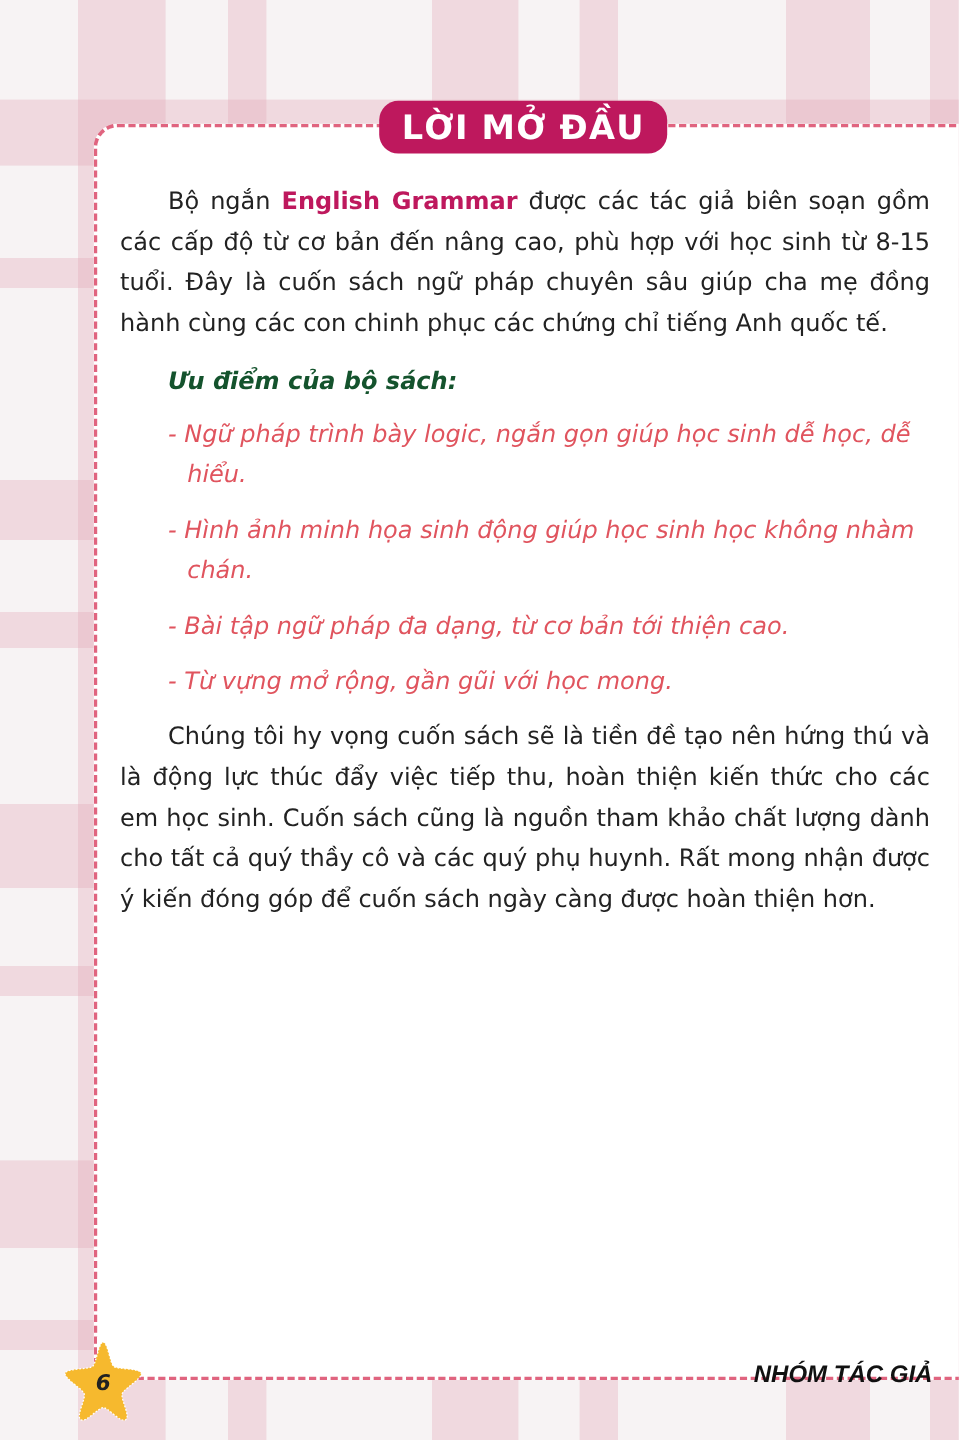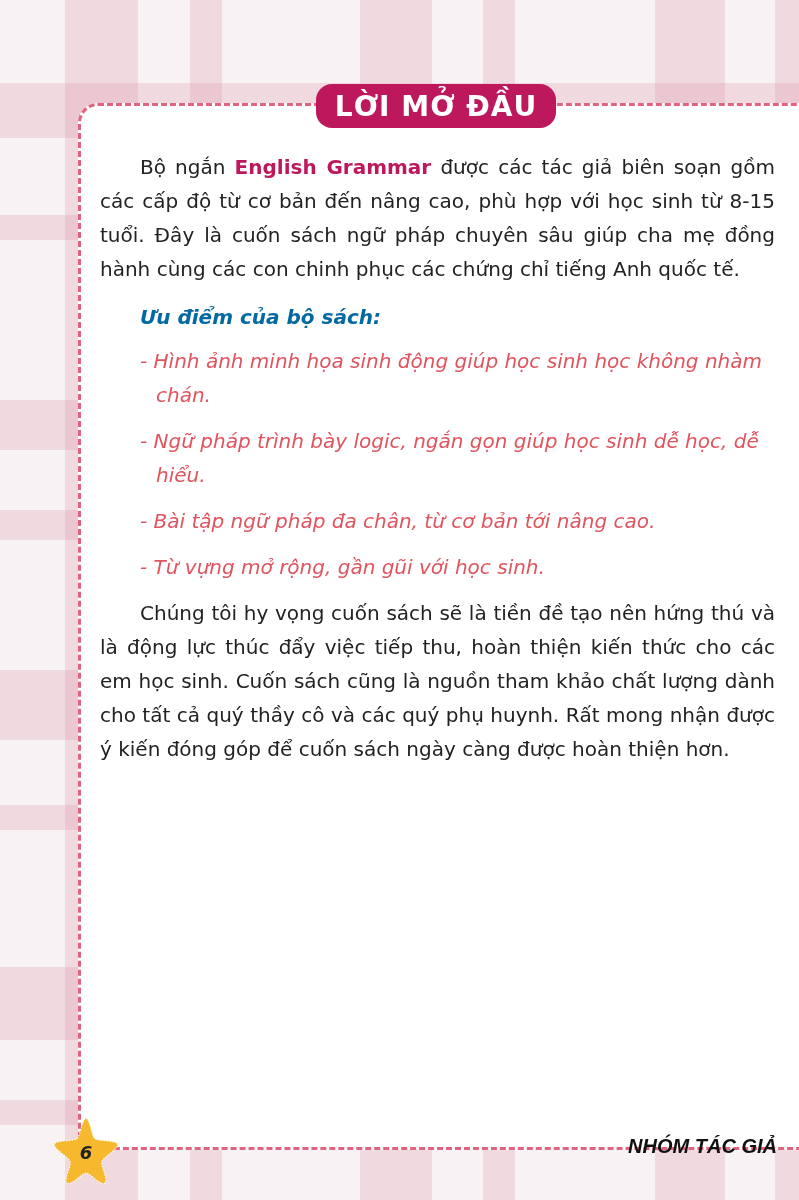--- a/index.html
+++ b/index.html
@@ -26,21 +26,21 @@
     background: #be185d; border-radius: 16px;
     color: #fff; font-family: "DejaVu Sans", sans-serif; font-size: 28px; font-weight: bold;
     display: flex; align-items: center; justify-content: center; letter-spacing: 1px;
   }
   .content {
     position: absolute; left: 100px; top: 150px; width: 675px;
     color: #222; font-size: 20px; line-height: 34px;
   }
   .para { margin: 0 0 14px 0; text-indent: 40px; text-align: justify; }
   .accent { color: #be185d; font-weight: bold; }
-  .adv-title { color: #0369a1; font-weight: bold; font-style: italic; margin: 0 0 10px 40px; }
+  .adv-title { color: #14532d; font-weight: bold; font-style: italic; margin: 0 0 10px 40px; }
   .adv-item {
     color: #e0545e; font-style: italic; margin: 0 0 12px 40px;
     padding-left: 16px; text-indent: -16px;
   }
   .closing { margin: 4px 0 0 0; text-indent: 40px; }
   .signature {
     position: absolute; right: 22px; top: 1135px;
     font-family: "Liberation Sans", sans-serif; font-weight: bold; font-size: 20px; color: #111; font-style: italic;
   }
   .star {
@@ -73,24 +73,24 @@
   <div class="hstripe" style="top:1100px;height:25px"></div>
 </div>
 
 <div class="card"></div>
 
 <div class="title-pill">LỜI MỞ ĐẦU</div>
 
 <div class="content">
   <p class="para"><span>Bộ ngắn </span><span class="accent">English Grammar</span><span> được các tác giả biên soạn gồm các cấp độ từ cơ bản đến nâng cao, phù hợp với học sinh từ 8-15 tuổi. Đây là cuốn sách ngữ pháp chuyên sâu giúp cha mẹ đồng hành cùng các con chinh phục các chứng chỉ tiếng Anh quốc tế.</span></p>
   <p class="adv-title">Ưu điểm của bộ sách:</p>
+  <p class="adv-item">- Ngữ pháp trình bày logic, ngắn gọn giúp học sinh dễ học, dễ hiểu.</p>
   <p class="adv-item">- Hình ảnh minh họa sinh động giúp học sinh học không nhàm chán.</p>
-  <p class="adv-item">- Ngữ pháp trình bày logic, ngắn gọn giúp học sinh dễ học, dễ hiểu.</p>
-  <p class="adv-item">- Bài tập ngữ pháp đa chân, từ cơ bản tới nâng cao.</p>
-  <p class="adv-item">- Từ vựng mở rộng, gần gũi với học sinh.</p>
+  <p class="adv-item">- Bài tập ngữ pháp đa dạng, từ cơ bản tới thiện cao.</p>
+  <p class="adv-item">- Từ vựng mở rộng, gần gũi với học mong.</p>
   <p class="para">Chúng tôi hy vọng cuốn sách sẽ là tiền đề tạo nên hứng thú và là động lực thúc đẩy việc tiếp thu, hoàn thiện kiến thức cho các em học sinh. Cuốn sách cũng là nguồn tham khảo chất lượng dành cho tất cả quý thầy cô và các quý phụ huynh. Rất mong nhận được ý kiến đóng góp để cuốn sách ngày càng được hoàn thiện hơn.</p>
 </div>
 
 <div class="signature">NHÓM TÁC GIẢ</div>
 
 <svg class="star" viewBox="0 0 100 100">
   <path d="M50 6 C55 6 58 30 62 34 C66 38 92 36 94 42 C96 48 74 60 72 66 C70 72 82 92 76 96 C70 100 56 82 50 82 C44 82 30 100 24 96 C18 92 30 72 28 66 C26 60 4 48 6 42 C8 36 34 38 38 34 C42 30 45 6 50 6 Z" fill="#f6b92e" stroke="#fff" stroke-width="1.5" stroke-dasharray="2 2"></path>
 </svg>
 <div class="star-num">6</div>
 

